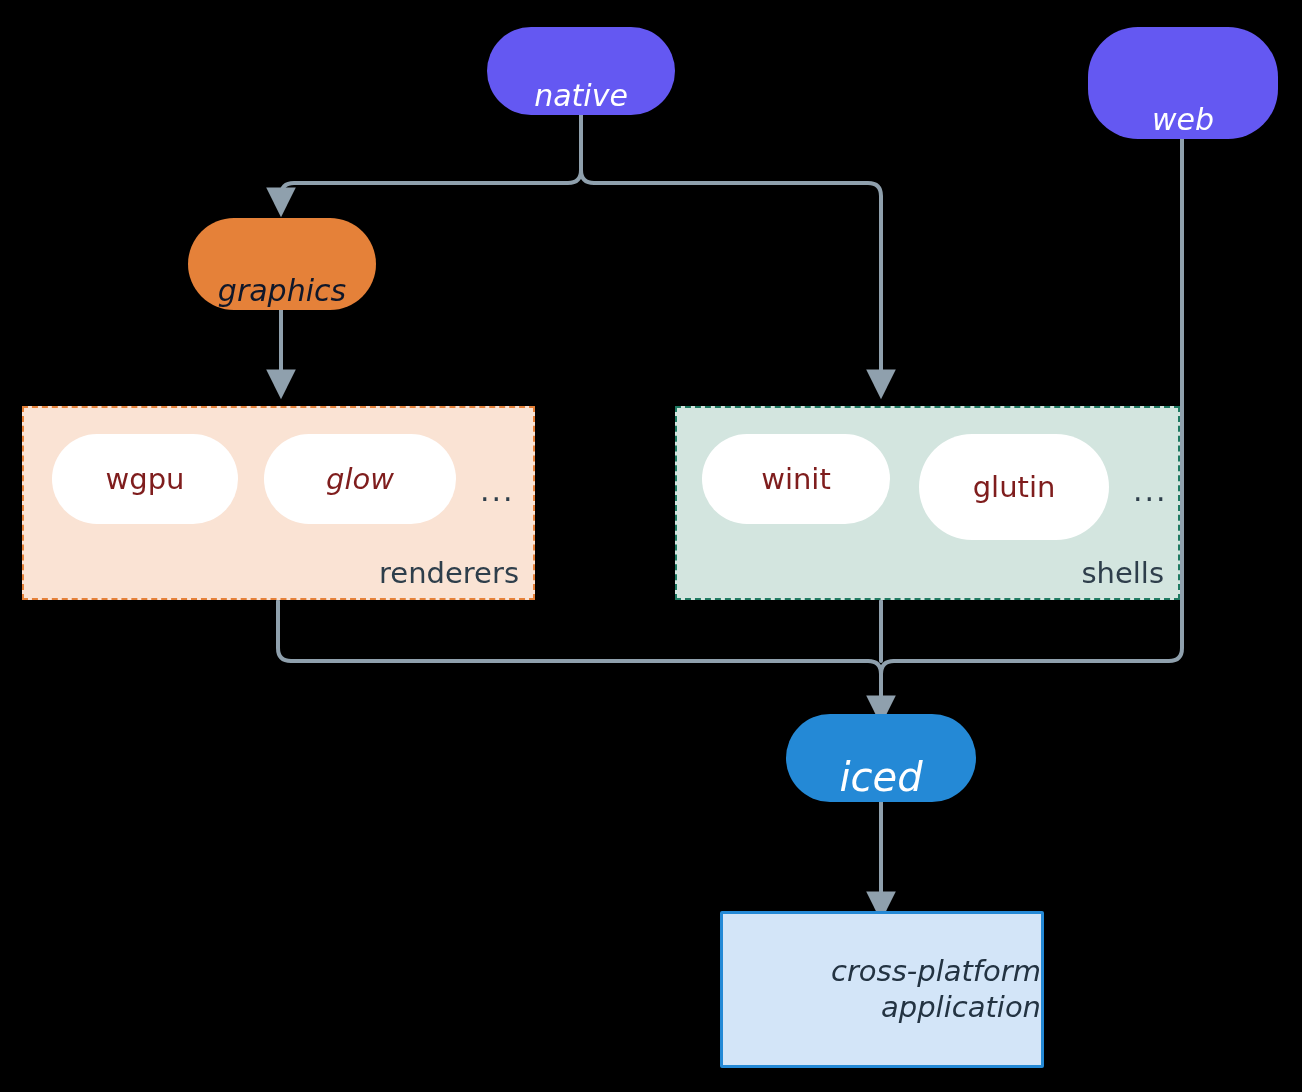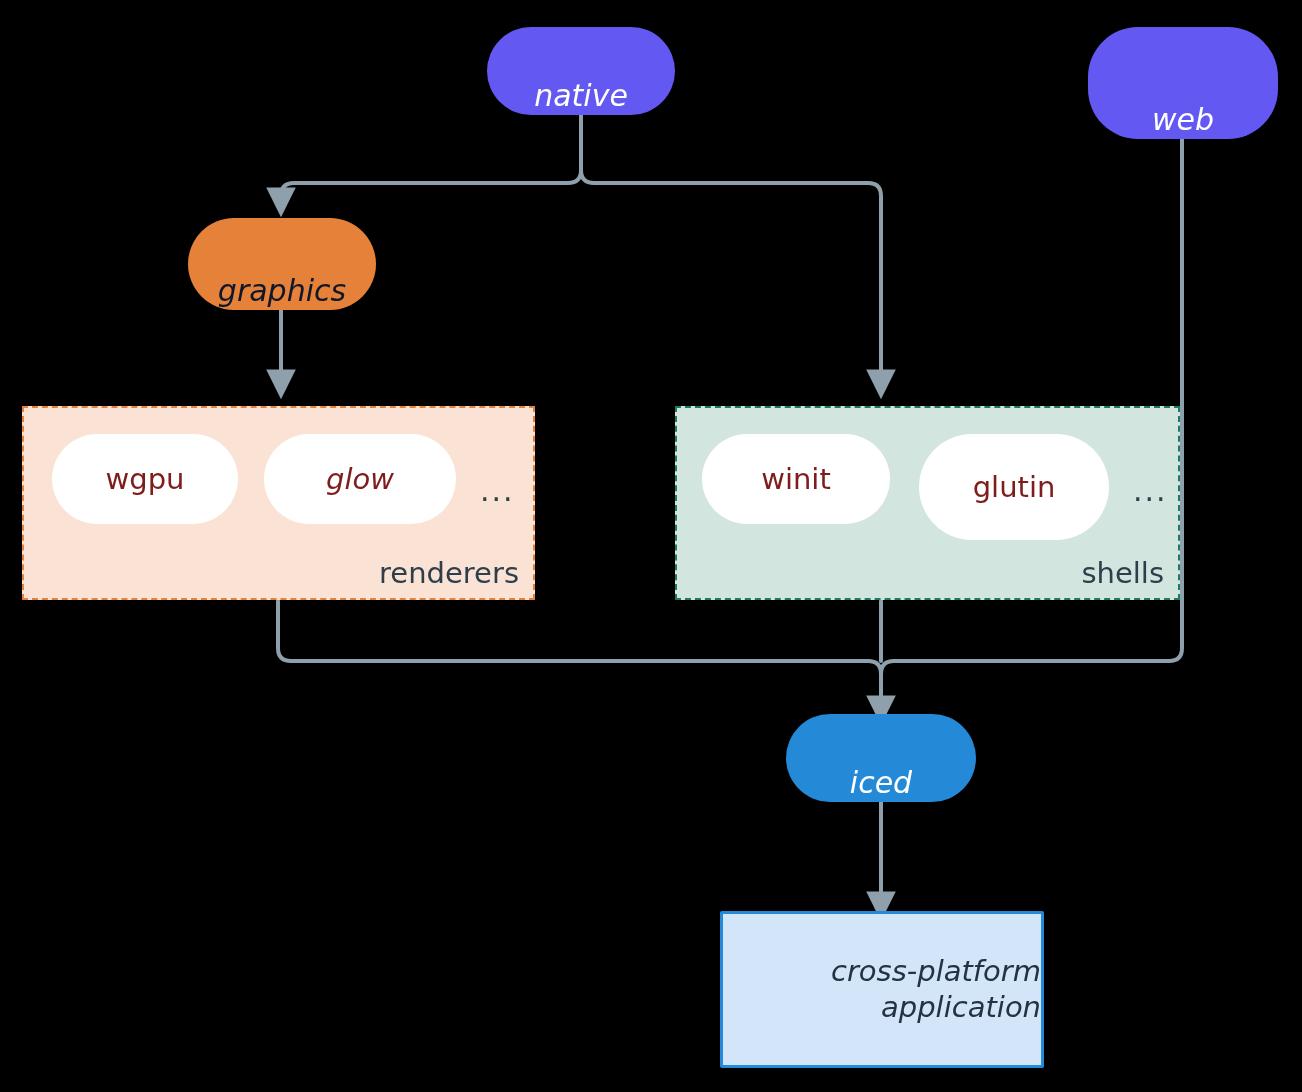--- a/index.html
+++ b/index.html
@@ -48,21 +48,21 @@
   .pill-orange {
     background: #E58139;
     color: #0f172a;
     border-radius: 50px;
     font-size: 30px;
   }
   .pill-blue {
     background: #2489D6;
     color: #ffffff;
     border-radius: 50px;
-    font-size: 30px;
+    font-size: 40px;
   }
   
   .group {
     position: absolute;
     box-sizing: border-box;
   }
   .group-renderers {
     background: #FAE3D4;
     border: 2px dashed #E58139;
   }

